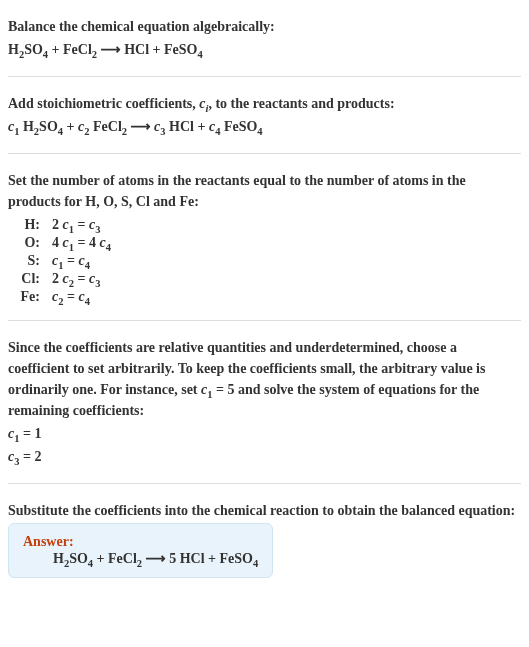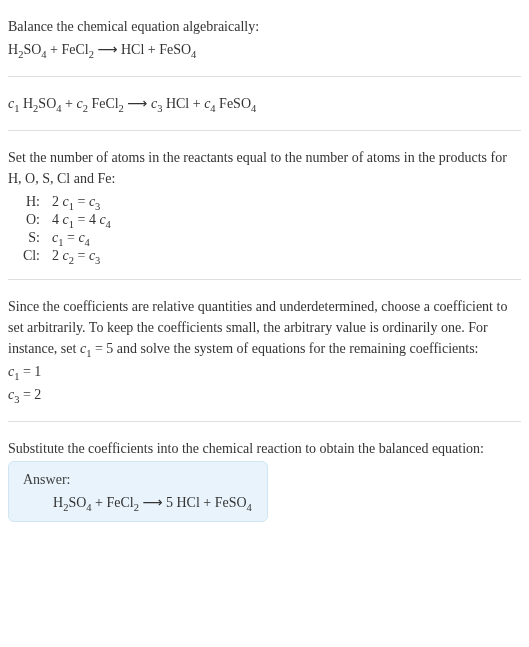--- a/index.html
+++ b/index.html
@@ -7,20 +7,21 @@
     padding: 8px;
     font-family: Georgia, 'Times New Roman', serif;
     font-size: 14px;
     color: #333;
     background: #fff;
     width: 529px;
     box-sizing: border-box;
   }
   .section {
     padding: 6px 0;
+    font-weight: bold;
   }
   .divider {
     border: none;
     border-top: 1px solid #ddd;
     margin: 8px 0;
   }
   .eq-line {
     margin: 2px 0;
     line-height: 1.5;
   }
@@ -47,41 +48,43 @@
   .answer-box {
     background: #e8f3fb;
     border: 1px solid #cfe5f2;
     border-radius: 6px;
     padding: 10px 14px;
     display: inline-block;
     min-width: 260px;
     box-sizing: border-box;
   }
   .answer-label {
-    color: #404040;
+    color: #c2410c;
     font-size: 14px;
-    margin-bottom: 6px;
   }
   .answer-eq {
     padding-left: 30px;
   }
 </style>
 </head>
 <body>
 
 <div class="section">
   <div class="eq-line">Balance the chemical equation algebraically:</div>
   <div class="eq-line">
     <span>H</span><span class="sub">2</span><span>SO</span><span class="sub">4</span><span> + FeCl</span><span class="sub">2</span><span> ⟶ HCl + FeSO</span><span class="sub">4</span>
   </div>
 </div>
 
 <hr class="divider">
 
 <div class="section">
+  <div class="eq-line">
+    <span>Add stoichiometric coefficients, </span><span class="italic-c">c</span><span class="sub italic-c">i</span><span>, to the reactants and products:</span>
+  </div>
   <div class="eq-line">
     <span class="italic-c">c</span><span class="sub">1</span><span> H</span><span class="sub">2</span><span>SO</span><span class="sub">4</span><span> + </span><span class="italic-c">c</span><span class="sub">2</span><span> FeCl</span><span class="sub">2</span><span> ⟶ </span><span class="italic-c">c</span><span class="sub">3</span><span> HCl + </span><span class="italic-c">c</span><span class="sub">4</span><span> FeSO</span><span class="sub">4</span>
   </div>
 </div>
 
 <hr class="divider">
 
 <div class="section">
   <div class="eq-line">Set the number of atoms in the reactants equal to the number of atoms in the products for H, O, S, Cl and Fe:</div>
   <table class="atom-table">
@@ -94,20 +97,24 @@
           <td class="label">O:</td>
           <td><span>4 </span><span class="italic-c">c</span><span class="sub">1</span> = <span>4 </span><span class="italic-c">c</span><span class="sub">4</span></td>
         </tr>
         <tr>
           <td class="label">S:</td>
           <td><span class="italic-c">c</span><span class="sub">1</span> = <span class="italic-c">c</span><span class="sub">4</span></td>
         </tr>
         <tr>
           <td class="label">Cl:</td>
           <td><span>2 </span><span class="italic-c">c</span><span class="sub">2</span> = <span class="italic-c">c</span><span class="sub">3</span></td>
+        </tr>
+        <tr>
+          <td class="label">Fe:</td>
+          <td><span class="italic-c">c</span><span class="sub">2</span> = <span class="italic-c">c</span><span class="sub">4</span></td>
         </tr>
       </tbody>
   </table>
 </div>
 
 <hr class="divider">
 
 <div class="section">
   <div class="eq-line">
     <span>Since the coefficients are relative quantities and underdetermined, choose a coefficient to set arbitrarily. To keep the coefficients small, the arbitrary value is ordinarily one. For instance, set </span><span class="italic-c">c</span><span class="sub">1</span><span> = 5 and solve the system of equations for the remaining coefficients:</span>

